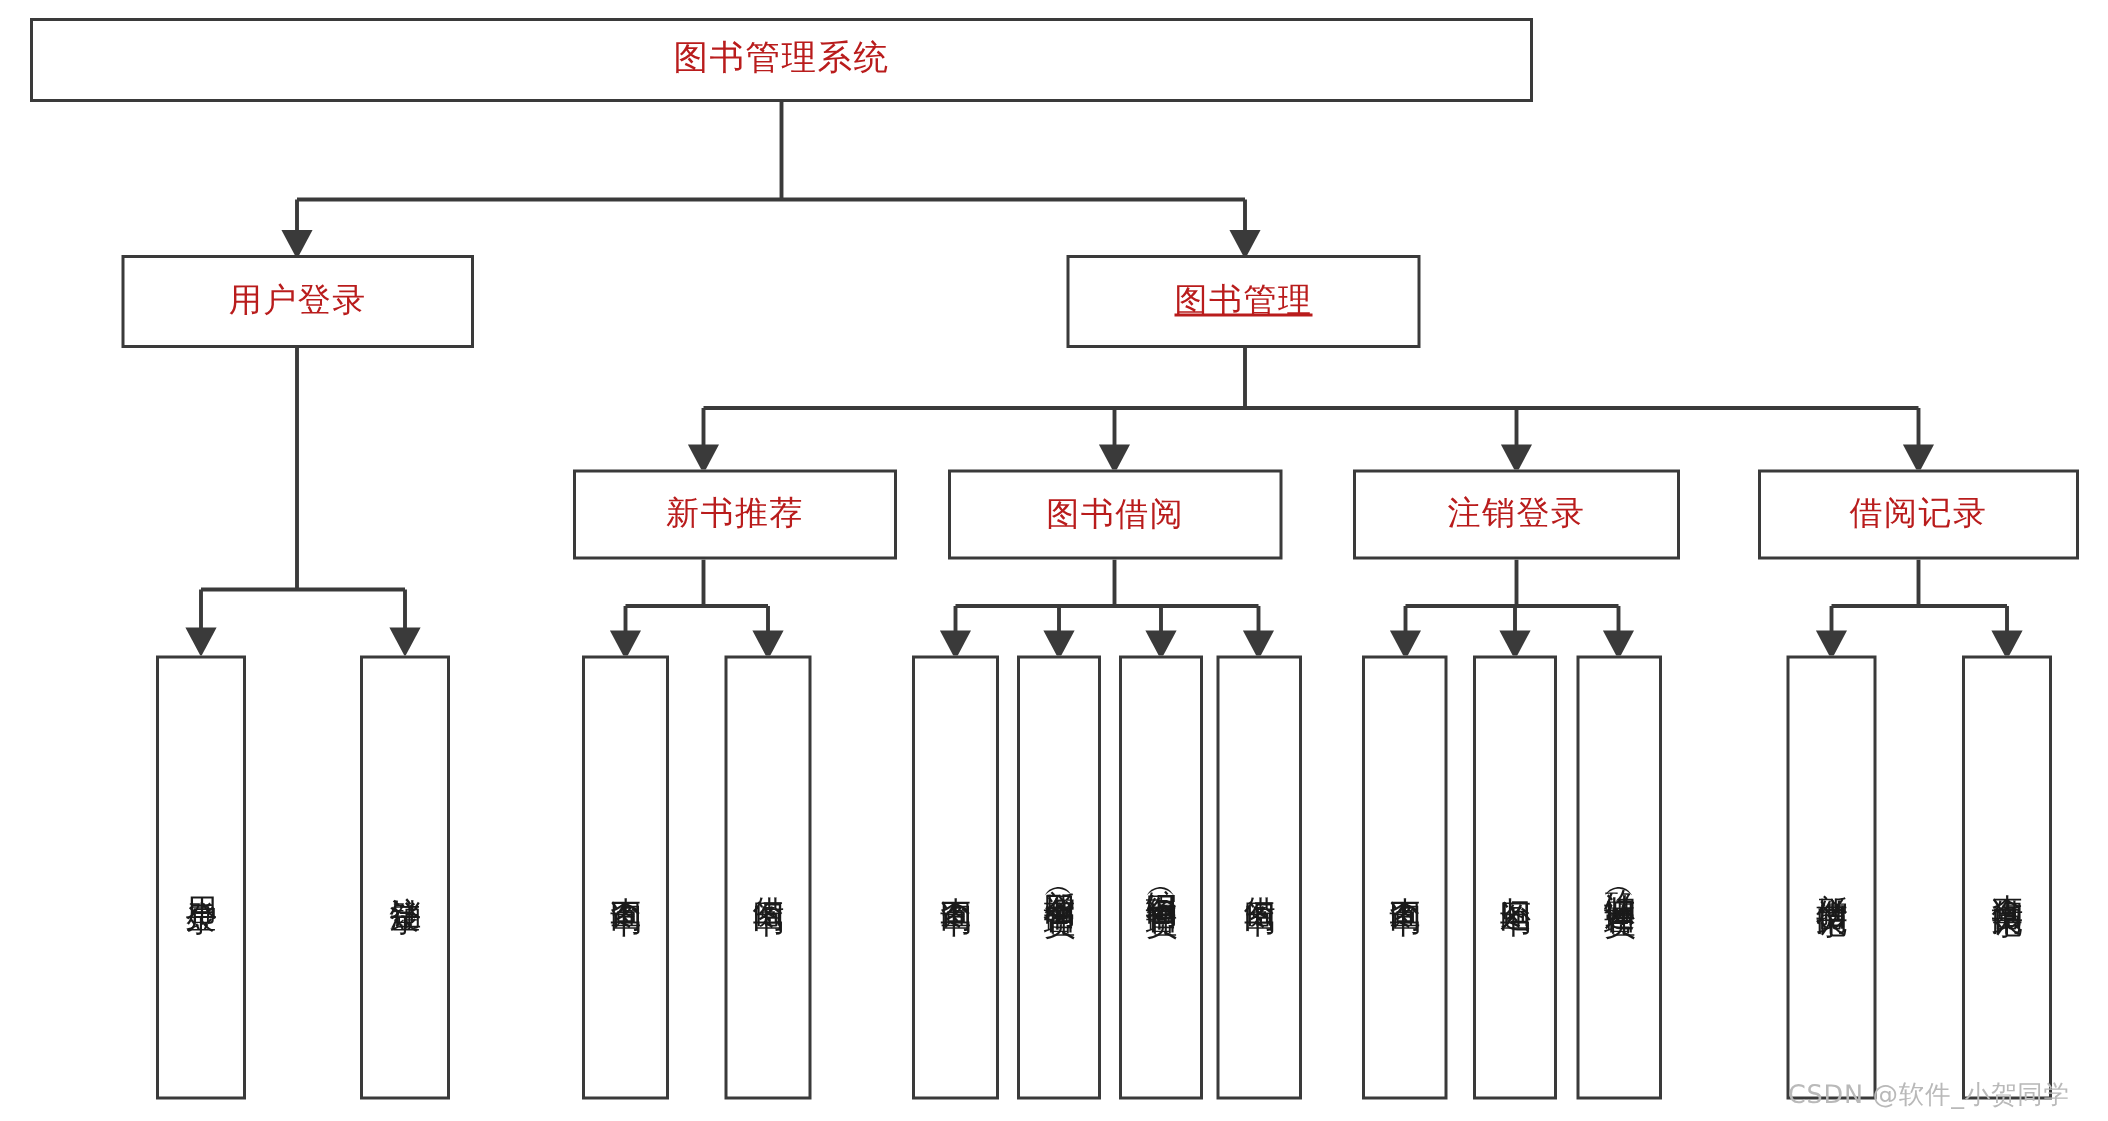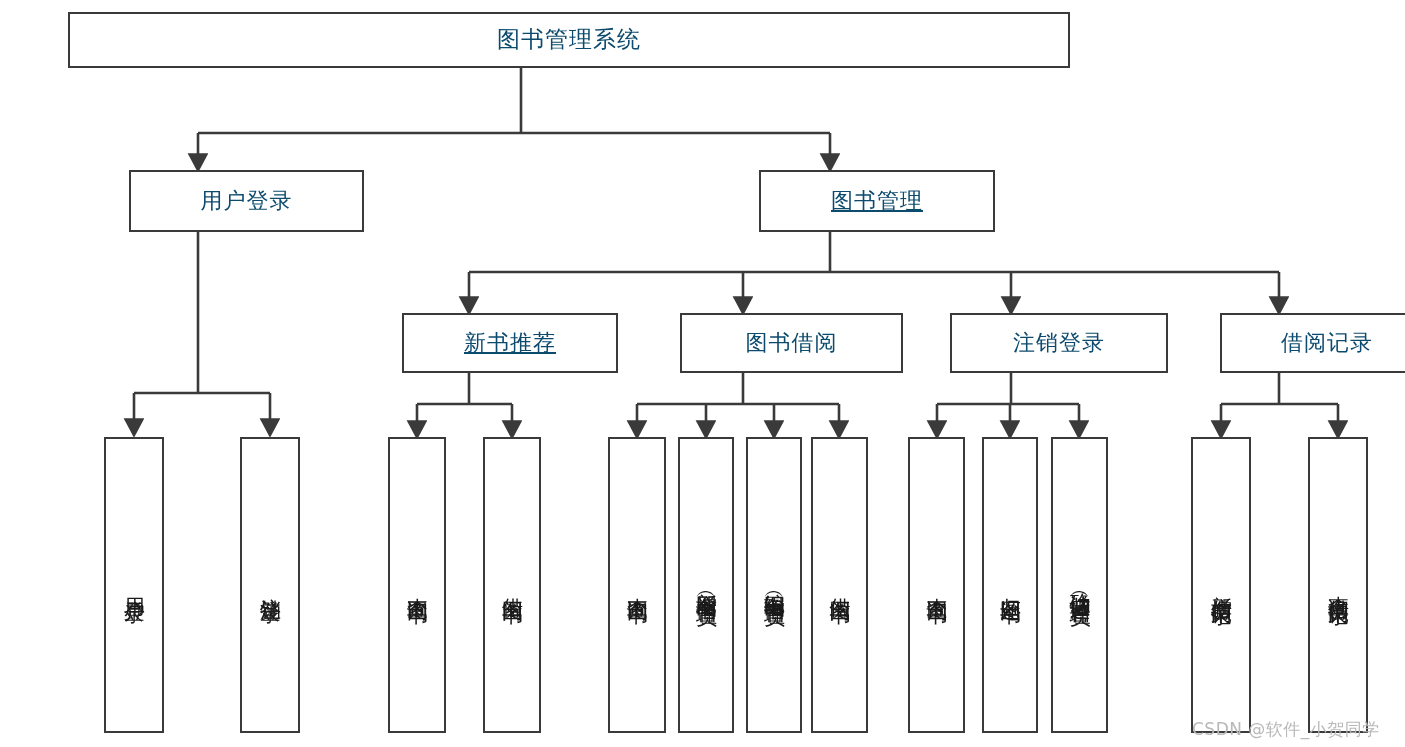--- a/index.html
+++ b/index.html
@@ -22,22 +22,21 @@
   }
   .node{
     position:absolute;
     box-sizing:border-box;
     border:2.5px solid #3a3a3a;
     background:#ffffff;
     display:flex;
     align-items:center;
     justify-content:center;
     text-align:center;
-    color:#0c4a6e;
-    margin-left:48px;
+    color:#b91c1c;
   }
   .node.horiz{
     font-size:22px;
     letter-spacing:1px;
     line-height:1.1;
   }
   .node.root{
     font-size:23px;
   }
   .leaf{
@@ -122,21 +121,21 @@
       <path d="M1221,404 L1221,426" marker-end="url(#arrow)"></path>
       <path d="M1338,404 L1338,426" marker-end="url(#arrow)"></path>
     </g>
   </svg>
 
   <div class="node horiz root" style="left:20px;top:12px;width:1002px;height:56px;">图书管理系统</div>
 
   <div class="node horiz" style="left:81px;top:170px;width:235px;height:62px;">用户登录</div>
   <div class="node horiz" style="left:711px;top:170px;width:236px;height:62px;text-decoration:underline;">图书管理</div>
 
-  <div class="node horiz" style="left:354px;top:313px;width:216px;height:60px;text-decoration:underline;">新书推荐</div>
+  <div class="node horiz" style="left:382px;top:313px;width:216px;height:60px;">新书推荐</div>
   <div class="node horiz" style="left:632px;top:313px;width:223px;height:60px;font-family:Liberation Serif, serif;">图书借阅</div>
   <div class="node horiz" style="left:902px;top:313px;width:218px;height:60px;">注销登录</div>
   <div class="node horiz" style="left:1172px;top:313px;width:214px;height:60px;text-align:center;">借阅记录</div>
 
   <div class="leaf" style="left:104px;top:437px;width:60px;height:296px;">
     <span class="vtext">用户登录</span>
   </div>
   <div class="leaf" style="left:240px;top:437px;width:60px;height:296px;">
     <span class="vtext">注销登录</span>
   </div>

